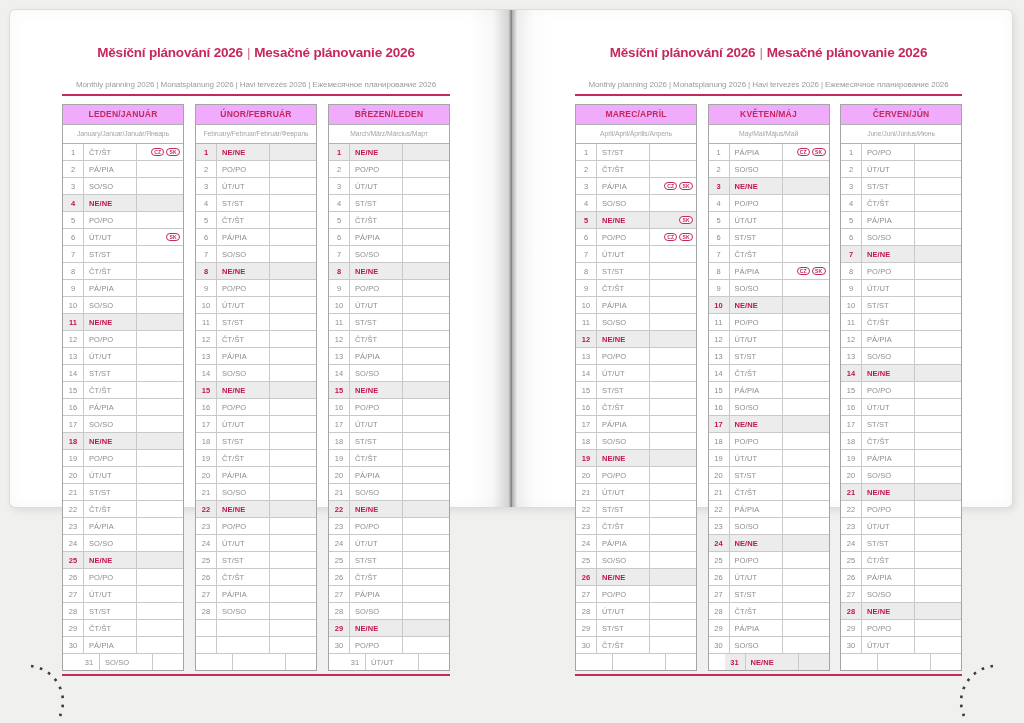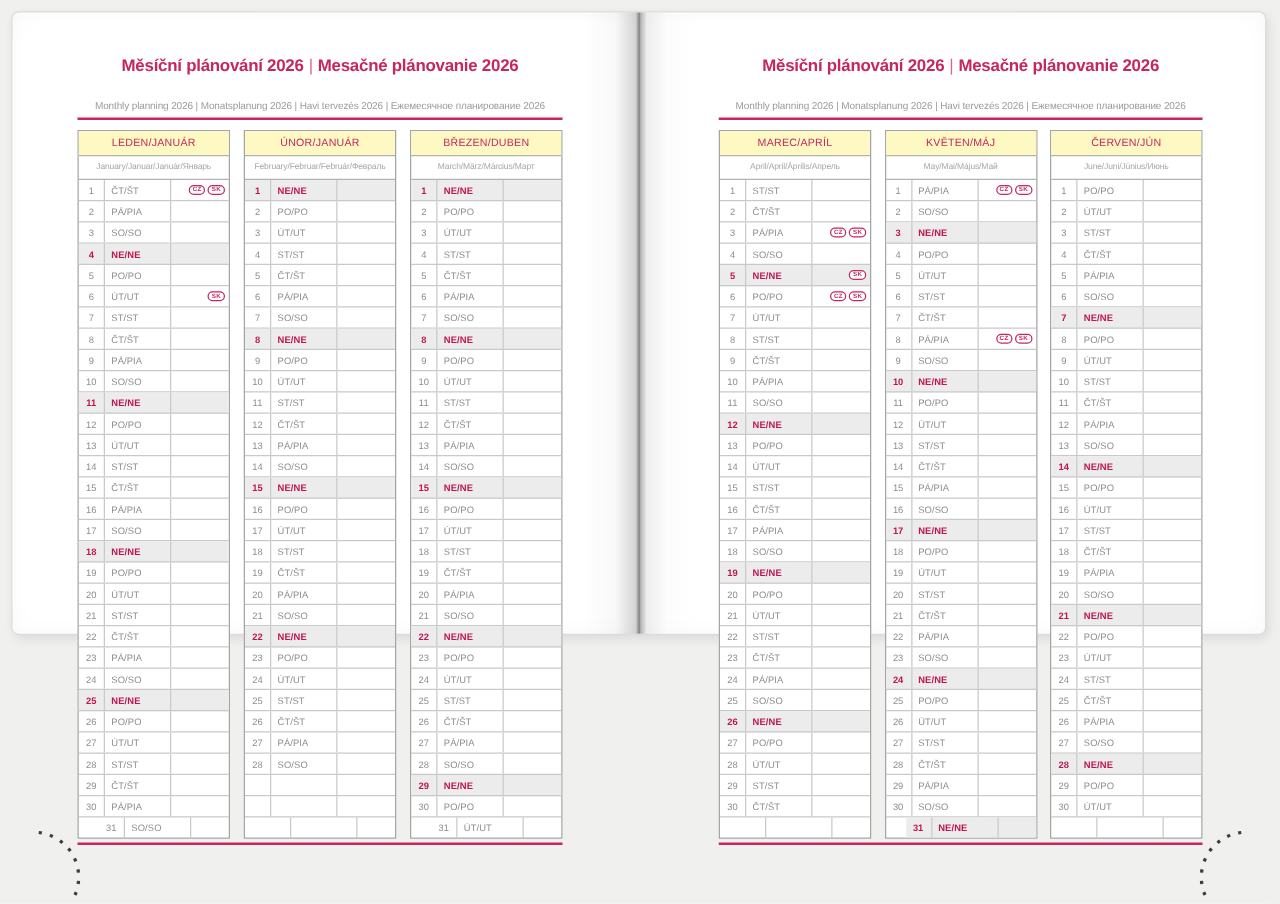--- a/index.html
+++ b/index.html
@@ -37,22 +37,22 @@
   .page-subtitle{
     margin-top:20px;text-align:center;font-size:8px;color:#9b9b9b;
     letter-spacing:-0.1px;white-space:nowrap;
   }
   .head-rule{margin-top:5px;height:2px;background:#c4285e;}
   .months-row{display:flex;justify-content:space-between;margin-top:8px;}
   .bottom-rule{margin-top:3px;height:2px;background:#c4285e;}
   .month-table{width:122px;border:1px solid #a5a5a5;background:#fff;box-sizing:border-box;}
   .month-header{
     height:19px;line-height:19px;text-align:center;
-    font-size:8.5px;font-weight:normal;color:#c4285e;letter-spacing:0.2px;
-    background:#fef9c3;border-bottom:1px solid #b2b2b2;
+    font-size:8.5px;font-weight:bold;color:#c4285e;letter-spacing:0.2px;
+    background:#f0abfc;border-bottom:1px solid #b2b2b2;
   }
   .month-langs{
     height:18px;line-height:18px;text-align:center;
     font-size:6.8px;color:#a6a6a6;border-bottom:1px solid #b2b2b2;letter-spacing:-0.1px;
   }
   .day-row{
     display:flex;height:16px;border-bottom:1px solid #c9c9c9;
     font-size:7.5px;color:#8d8d8d;align-items:stretch;
   }
   .month-rows .day-row:last-child{border-bottom:none;margin-left:16px;}
@@ -239,21 +239,21 @@
               <div class="cell-notes"></div>
             </div>
             <div class="day-row">
               <div class="cell-num">31</div>
               <div class="cell-day">SO/SO</div>
               <div class="cell-notes"></div>
             </div>
           </div>
       </div>
       <div class="month-table">
-        <div class="month-header">ÚNOR/JANUÁR</div>
+        <div class="month-header">ÚNOR/FEBRUÁR</div>
         <div class="month-langs">February/Februar/Február/Февраль</div>
         <div class="month-rows">
             <div class="day-row sunday">
               <div class="cell-num">1</div>
               <div class="cell-day">NE/NE</div>
               <div class="cell-notes"></div>
             </div>
             <div class="day-row">
               <div class="cell-num">2</div>
               <div class="cell-day">PO/PO</div>
@@ -400,21 +400,21 @@
               <div class="cell-notes"></div>
             </div>
             <div class="day-row">
               <div class="cell-num"></div>
               <div class="cell-day"></div>
               <div class="cell-notes"></div>
             </div>
           </div>
       </div>
       <div class="month-table">
-        <div class="month-header">BŘEZEN/DUBEN</div>
+        <div class="month-header">BŘEZEN/LEDEN</div>
         <div class="month-langs">March/März/Március/Март</div>
         <div class="month-rows">
             <div class="day-row sunday">
               <div class="cell-num">1</div>
               <div class="cell-day">NE/NE</div>
               <div class="cell-notes"></div>
             </div>
             <div class="day-row">
               <div class="cell-num">2</div>
               <div class="cell-day">PO/PO</div>

